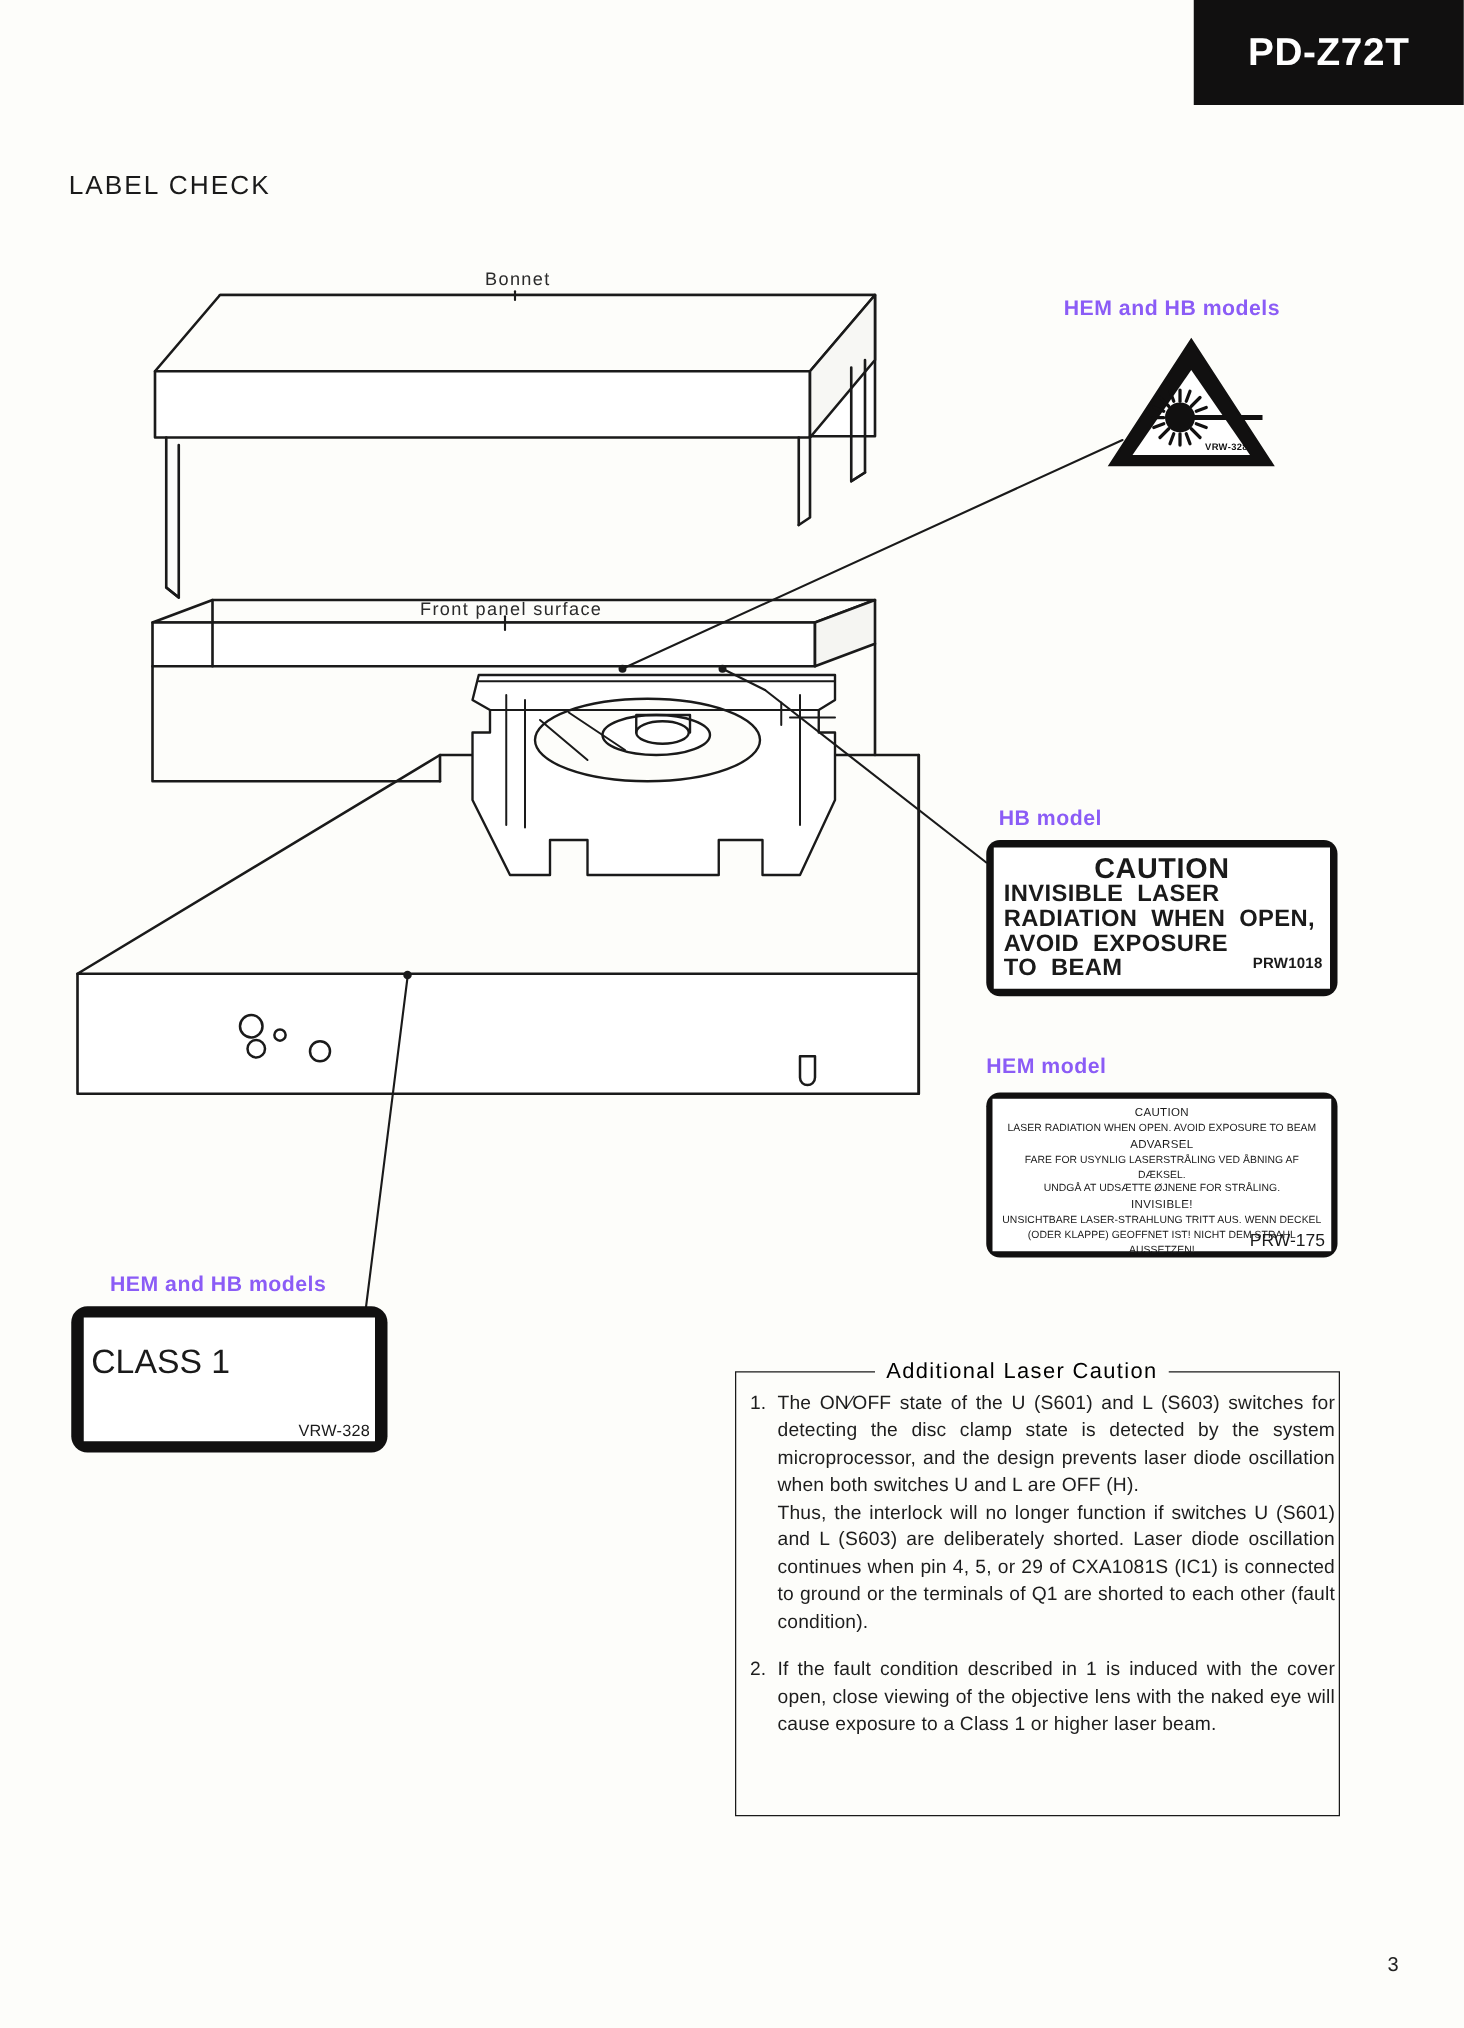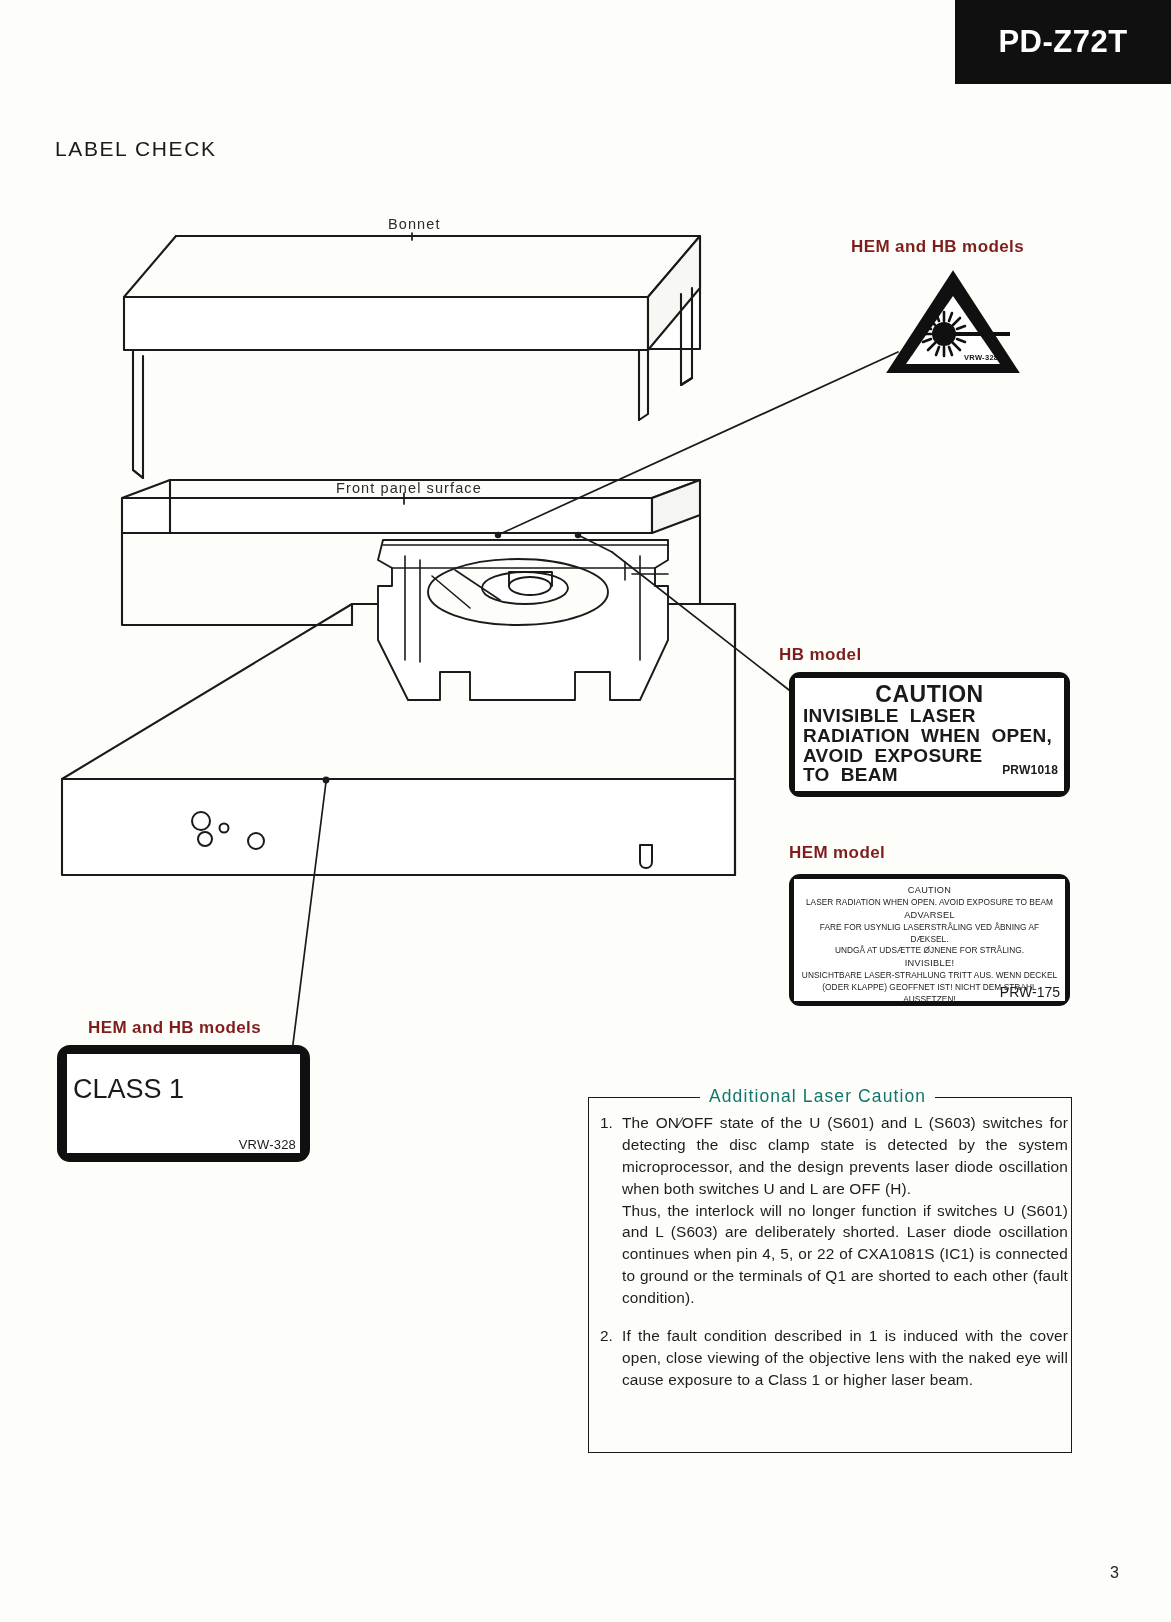--- a/index.html
+++ b/index.html
@@ -51,21 +51,21 @@
     position: absolute;
     font-size: 14.5px;
     letter-spacing: 1.1px;
     color: #2b2b2b;
   }
   .caption-bold {
     position: absolute;
     font-size: 17px;
     font-weight: bold;
     letter-spacing: 0.4px;
-    color: #7f1d1d;
+    color: #8b5cf6;
   }
 
   
   #drawing {
     position: absolute;
     left: 0;
     top: 0;
     width: 1171px;
     height: 1622px;
     pointer-events: none;
@@ -199,21 +199,21 @@
     border: 1.6px solid #1a1a1a;
   }
   #addl-legend {
     position: absolute;
     left: 700px;
     top: 1086px;
     background: #fdfdfa;
     padding: 0 9px;
     font-size: 17.5px;
     letter-spacing: 1.1px;
-    color: #0f766e;
+    color: #000000;
   }
   #addl-body {
     position: absolute;
     left: 600px;
     top: 1112px;
     width: 468px;
     font-size: 15.4px;
     line-height: 1.42;
     color: #1d1d1d;
   }
@@ -380,21 +380,21 @@
 </svg>
 
 <div class="caption" style="left:388px; top:216px;">Bonnet</div>
 
 <div class="caption" style="left:336px; top:480px;">Front panel surface</div>
 
 <div class="caption-bold" style="left:851px; top:237px;">HEM and HB models</div>
 
 <div style="position:absolute; left:964px; top:353px; font-size:7.5px; font-weight:bold; letter-spacing:0.3px; color:#111;">VRW-328</div>
 
-<div class="caption-bold" style="left:779px; top:645px;">HB model</div>
+<div class="caption-bold" style="left:799px; top:645px;">HB model</div>
 
 <div class="caption-bold" style="left:789px; top:843px;">HEM model</div>
 
 <div class="caption-bold" style="left:88px; top:1018px;">HEM and HB models</div>
 
 <div id="hb-label">
   <div class="inner">
     <div class="hb-title">CAUTION</div>
     <div class="hb-line">INVISIBLE  LASER</div>
     <div class="hb-line">RADIATION  WHEN  OPEN,</div>
@@ -427,21 +427,21 @@
   </div>
 </div>
 
 <div id="addl-box"></div>
 <div id="addl-legend">Additional  Laser  Caution</div>
 <div id="addl-body">
     <div class="addl-item">
       <div class="addl-num">1.</div>
       <div class="addl-text">
         <div class="addl-para">The ON∕OFF state of the U (S601) and L (S603) switches for detecting the disc clamp state is detected by the system microprocessor, and the design prevents laser diode oscillation when both switches U and L are OFF (H).</div>
-        <div class="addl-just">Thus, the interlock will no longer function if switches U (S601) and L (S603) are deliberately shorted. Laser diode oscillation continues when pin 4, 5, or 22 of CXA1081S (IC1) is connected to ground or the terminals of Q1 are shorted to each other (fault condition).</div>
+        <div class="addl-just">Thus, the interlock will no longer function if switches U (S601) and L (S603) are deliberately shorted. Laser diode oscillation continues when pin 4, 5, or 29 of CXA1081S (IC1) is connected to ground or the terminals of Q1 are shorted to each other (fault condition).</div>
       </div>
     </div>
     <div class="addl-item">
       <div class="addl-num">2.</div>
       <div class="addl-text">
         <div class="addl-just">If the fault condition described in 1 is induced with the cover open, close viewing of the objective lens with the naked eye will cause exposure to a Class 1 or higher laser beam.</div>
       </div>
     </div>
   </div>
 

